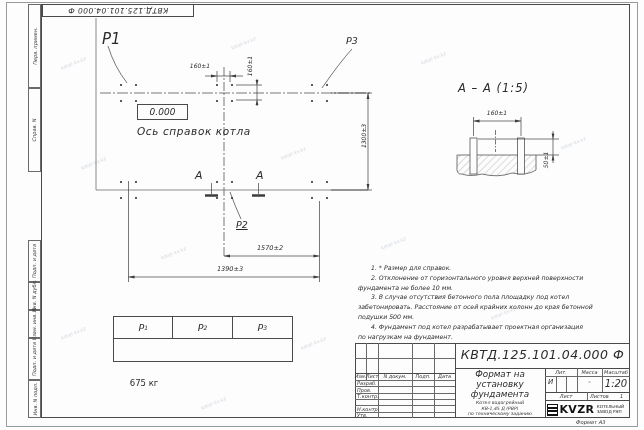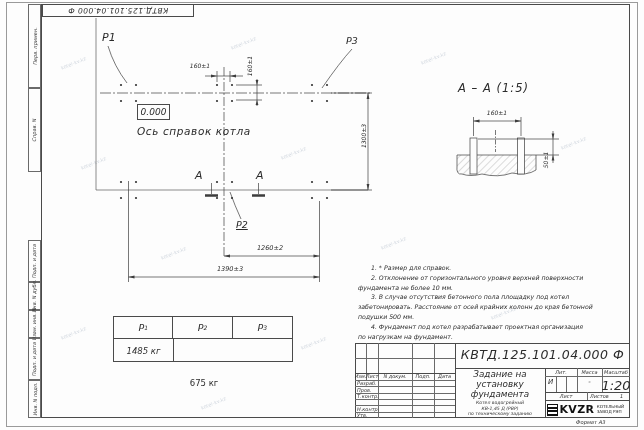--- a/index.html
+++ b/index.html
@@ -150,33 +150,33 @@
       <polygon points="319.5,256 313.5,254.6 313.5,257.4"></polygon>
     <polygon points="128.5,277 134.5,275.6 134.5,278.4"></polygon>
       <polygon points="319.5,277 313.5,275.6 313.5,278.4"></polygon>
     <polygon points="473.5,121 479.5,119.6 479.5,122.4"></polygon>
       <polygon points="521,121 515,119.6 515,122.4"></polygon>
     <polygon points="553,139 551.6,133.5 554.4,133.5"></polygon>
       <polygon points="553,155 551.6,160.5 554.4,160.5"></polygon>
   </g>
 </svg>
 
-<div class="t" style="left:102px;top:32px;font-size:11px;">P1</div>
+<div class="t" style="left:102px;top:32px;font-size:15px;">P1</div>
 <div class="t" style="left:346px;top:36px;font-size:9.5px;">P3</div>
 <div class="t" style="left:236px;top:220px;font-size:9.5px;text-decoration:underline;">P2</div>
 
-<div class="box ctr" style="left:137px;top:104px;width:33px;height:16px;border-width:0.8px;">
+<div class="box ctr" style="left:137px;top:104px;width:51px;height:16px;border-width:0.8px;">
   <span class="t" style="position:static;font-size:9px;">0.000</span>
 </div>
 <div class="t" style="left:137px;top:126px;font-size:10.5px;letter-spacing:0.6px;">Ось справок котла</div>
 
 <div class="t ctr" style="left:184px;top:63px;width:32px;font-size:6px;">160±1</div>
 <div class="t ctr rot90" style="left:237px;top:60px;width:26px;height:12px;font-size:6px;">160±1</div>
 <div class="t ctr rot90" style="left:346px;top:130px;width:36px;height:12px;font-size:6px;">1300±3</div>
-<div class="t ctr" style="left:246px;top:245px;width:48px;font-size:6.5px;">1260±2</div>
+<div class="t ctr" style="left:246px;top:245px;width:48px;font-size:6.5px;">1570±2</div>
 <div class="t ctr" style="left:206px;top:266px;width:48px;font-size:6.5px;">1390±3</div>
 
 <div class="t" style="left:195px;top:170px;font-size:11px;">А</div>
 <div class="t" style="left:256px;top:170px;font-size:11px;">А</div>
 
 <div class="t" style="left:458px;top:83px;font-size:11.5px;letter-spacing:1px;">А – А (1:5)</div>
 <div class="t ctr" style="left:478px;top:110px;width:38px;font-size:6px;">160±1</div>
 <div class="t ctr rot90" style="left:533px;top:154px;width:26px;height:12px;font-size:6px;">50±1</div>
 
 <div class="abs" style="left:113px;top:316px;width:180px;height:46px;border:0.9px solid #4a4a4a;box-sizing:border-box;">
@@ -188,21 +188,20 @@
     <div class="ctr" style="width:60px;border-right:0.9px solid #4a4a4a;box-sizing:border-box;font-style:italic;font-size:9.5px;">
         <span>P</span>
         <sub style="font-size:6px;">2</sub>
       </div>
     <div class="ctr" style="width:60px;font-style:italic;font-size:9.5px;">
         <span>P</span>
         <sub style="font-size:6px;">3</sub>
       </div>
   </div>
   <div class="abs" style="left:0;top:22px;width:100%;height:23px;display:flex;">
-    <div class="ctr" style="width:60px;border-right:0.9px solid #4a4a4a;box-sizing:border-box;font-style:italic;font-size:8.5px;">1485 кг</div>
     <div class="ctr" style="width:60px;font-size:8.5px;margin-top:44px;">675 кг</div>
   </div>
 </div>
 
 <div class="abs" style="left:358px;top:263px;width:284px;">
   <div class="note-line note-num">1. * Размер для справок.</div>
   <div class="note-line note-num">2. Отклонение от горизонтального уровня верхней поверхности</div>
   <div class="note-line">фундамента не более 10 мм.</div>
   <div class="note-line note-num">3. В случае отсутствия бетонного пола площадку под котел</div>
   <div class="note-line">забетонировать. Расстояние от осей крайних колонн до края бетонной</div>
@@ -248,34 +247,34 @@
 
 <div class="t cell-label" style="left:357px;top:381px;">Разраб.</div>
 <div class="t cell-label" style="left:357px;top:387.5px;">Пров.</div>
 <div class="t cell-label" style="left:357px;top:394px;">Т.контр.</div>
 <div class="t cell-label" style="left:357px;top:406.5px;">Н.контр.</div>
 <div class="t cell-label" style="left:357px;top:413px;">Утв.</div>
 
 <div class="t ctr" style="left:455px;top:343px;width:175px;height:25px;font-size:12.5px;letter-spacing:0.5px;">КВТД.125.101.04.000  Ф</div>
 
 <div class="abs ctr" style="left:455px;top:368px;width:90px;height:32px;">
-  <span class="t" style="position:static;font-size:8.8px;white-space:normal;text-align:center;line-height:10px;">Задание на установку фундамента</span>
+  <span class="t" style="position:static;font-size:8.8px;white-space:normal;text-align:center;line-height:10px;">Формат на установку фундамента</span>
 </div>
 <div class="abs" style="left:455px;top:400px;width:90px;text-align:center;">
   <div class="cell-label" style="font-size:4.6px;line-height:5.6px;">Котел водогрейный</div>
   <div class="cell-label" style="font-size:4.6px;line-height:5.6px;">КВ-1,45 Д (РВР)</div>
   <div class="cell-label" style="font-size:4.6px;line-height:5.6px;">по техническому заданию</div>
 </div>
 
 <div class="t ctr cell-label" style="left:545px;top:370px;width:32px;">Лит.</div>
 <div class="t ctr cell-label" style="left:577px;top:370px;width:25px;">Масса</div>
 <div class="t ctr cell-label" style="left:602px;top:370px;width:28px;">Масштаб</div>
 <div class="t ctr" style="left:545px;top:379px;width:11px;font-size:7px;">И</div>
 <div class="t ctr" style="left:577px;top:379px;width:25px;font-size:7px;">-</div>
-<div class="t ctr" style="left:602px;top:379px;width:28px;font-size:13px;text-align:center;">1:20</div>
+<div class="t ctr" style="left:602px;top:379px;width:28px;font-size:10px;text-align:center;">1:20</div>
 
 <div class="t ctr cell-label" style="left:545px;top:394px;width:42px;">Лист</div>
 <div class="t cell-label" style="left:590px;top:394px;">Листов</div>
 <div class="t cell-label" style="left:620px;top:394px;">1</div>
 
 <div class="abs" style="left:547px;top:402px;width:82px;height:15px;display:flex;align-items:center;">
   <div style="width:11px;height:12px;background:#111;display:flex;flex-direction:column;justify-content:space-evenly;padding:0 1px;box-sizing:border-box;">
     <div style="height:1.4px;background:#fff;"></div>
     <div style="height:1.4px;background:#fff;"></div>
     <div style="height:1.4px;background:#fff;"></div>

